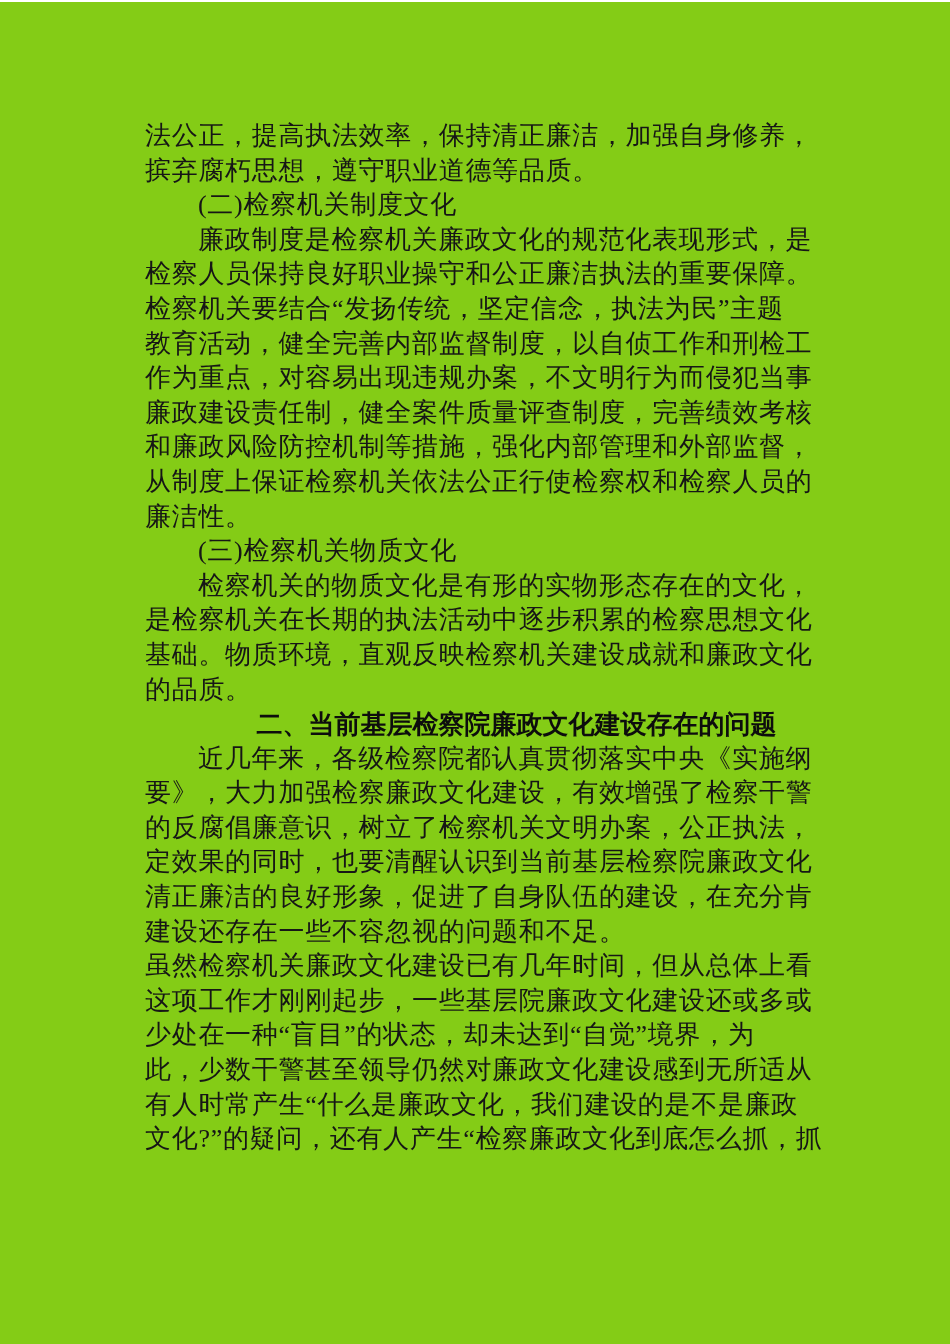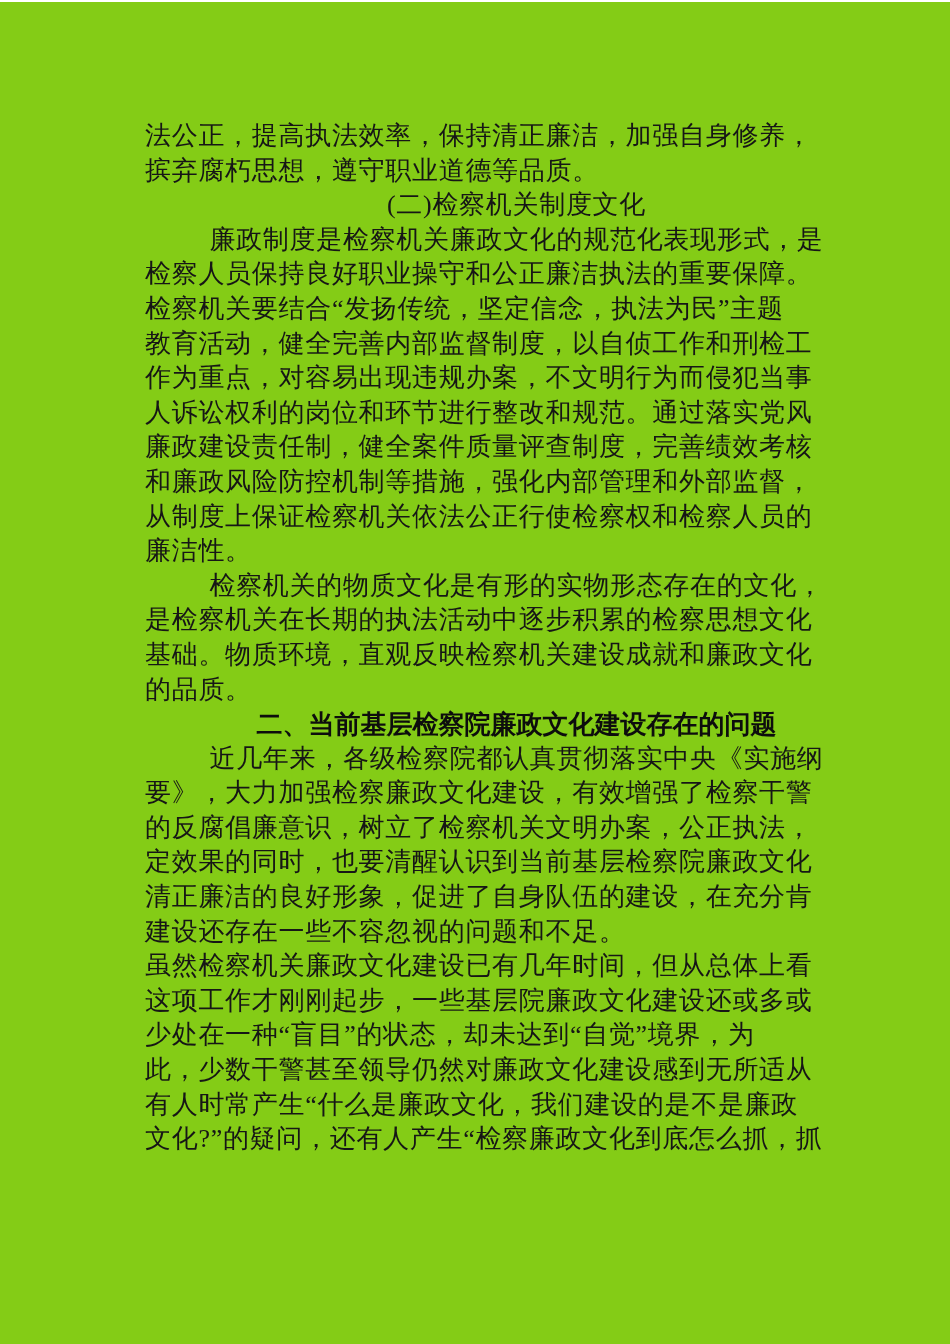--- a/index.html
+++ b/index.html
@@ -32,21 +32,20 @@
     font-size: 26px;
     line-height: 34.6px;
     height: 34.6px;
     letter-spacing: 0.7px;
     color: #161616;
     white-space: nowrap;
     font-family: "Liberation Serif", serif;
   }
   .line.indent {
     padding-left: 53px;
-    text-align: center;
   }
   .line.heading {
     padding-left: 53px;
     font-family: "Liberation Sans", sans-serif;
     font-weight: 700;
     letter-spacing: 0;
     color: #0d0d0d;
     text-align: center;
   }
 </style>
@@ -56,25 +55,25 @@
 <div class="page">
   <div class="doc" id="doc-body">
       <div class="line">法公正，提高执法效率，保持清正廉洁，加强自身修养，</div>
       <div class="line">摈弃腐朽思想，遵守职业道德等品质。</div>
       <div class="line indent">(二)检察机关制度文化</div>
       <div class="line indent">廉政制度是检察机关廉政文化的规范化表现形式，是</div>
       <div class="line">检察人员保持良好职业操守和公正廉洁执法的重要保障。</div>
       <div class="line">检察机关要结合“发扬传统，坚定信念，执法为民”主题</div>
       <div class="line">教育活动，健全完善内部监督制度，以自侦工作和刑检工</div>
       <div class="line">作为重点，对容易出现违规办案，不文明行为而侵犯当事</div>
-      <div class="line">人诉讼权利的岗位和环节进行整改和规范。通过落实党风</div>
       <div class="line">廉政建设责任制，健全案件质量评查制度，完善绩效考核</div>
       <div class="line">和廉政风险防控机制等措施，强化内部管理和外部监督，</div>
       <div class="line">从制度上保证检察机关依法公正行使检察权和检察人员的</div>
       <div class="line">廉洁性。</div>
+      <div class="line indent">(三)检察机关物质文化</div>
       <div class="line indent">检察机关的物质文化是有形的实物形态存在的文化，</div>
       <div class="line">是检察机关在长期的执法活动中逐步积累的检察思想文化</div>
       <div class="line">基础。物质环境，直观反映检察机关建设成就和廉政文化</div>
       <div class="line">的品质。</div>
       <div class="line heading">二、当前基层检察院廉政文化建设存在的问题</div>
       <div class="line indent">近几年来，各级检察院都认真贯彻落实中央《实施纲</div>
       <div class="line">要》，大力加强检察廉政文化建设，有效增强了检察干警</div>
       <div class="line">的反腐倡廉意识，树立了检察机关文明办案，公正执法，</div>
       <div class="line">定效果的同时，也要清醒认识到当前基层检察院廉政文化</div>
       <div class="line">清正廉洁的良好形象，促进了自身队伍的建设，在充分肯</div>

